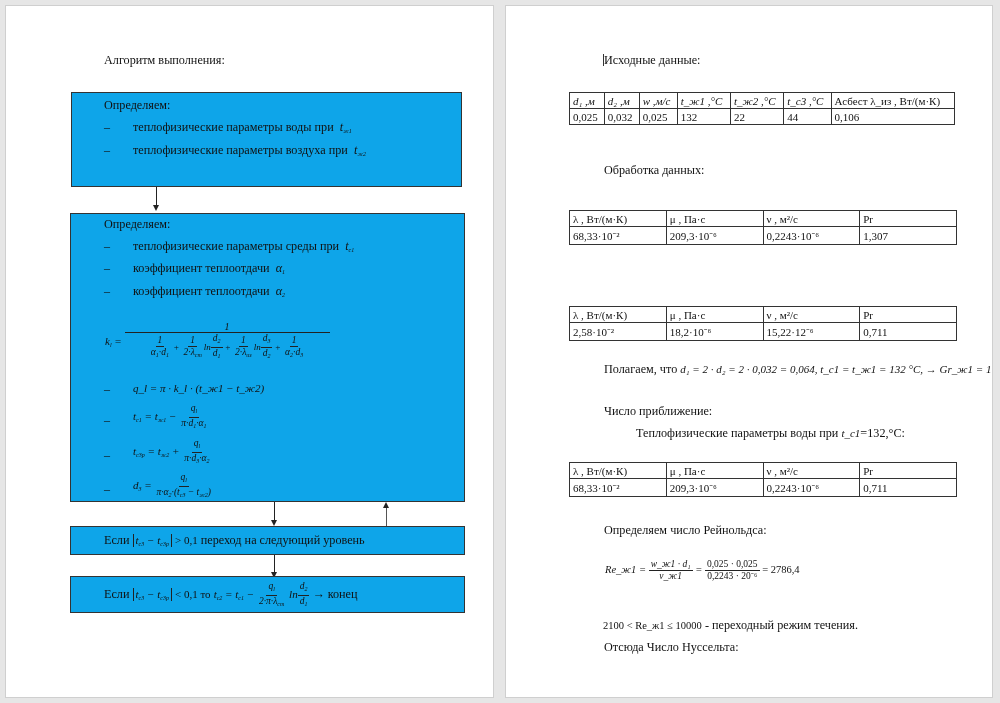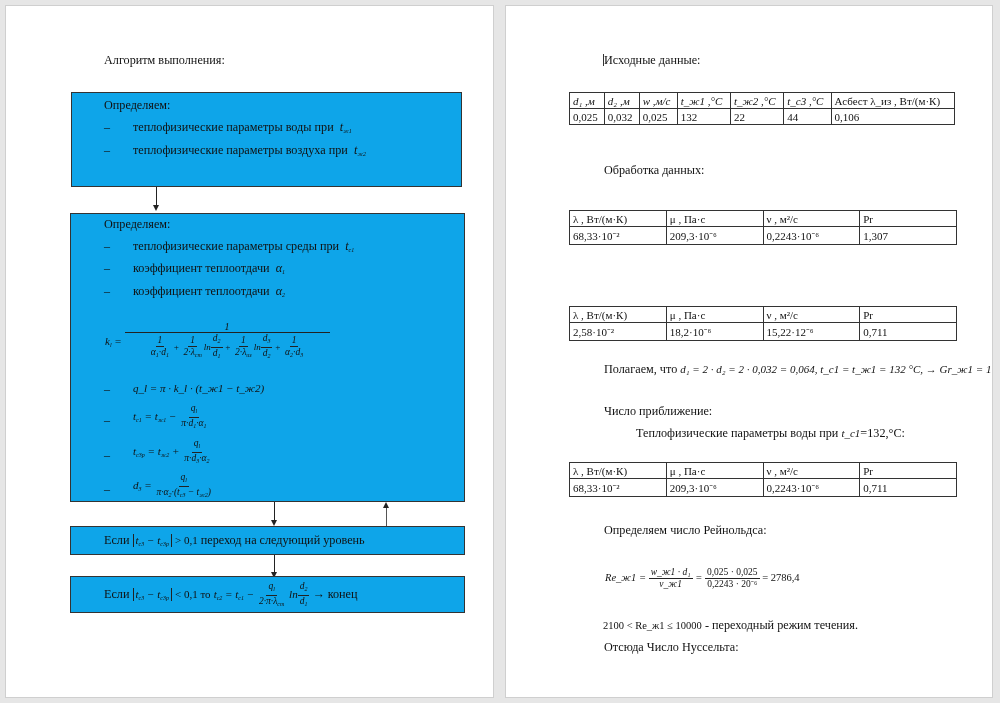--- a/index.html
+++ b/index.html
@@ -250,21 +250,21 @@
       <td>68,33·10⁻²</td>
       <td>209,3·10⁻⁶</td>
       <td>0,2243·10⁻⁶</td>
       <td>0,711</td>
     </tr>
   </tbody>
     </table>
 
   <div class="abs txt" style="left:98px;top:517px;">Определяем число Рейнольдса:</div>
 
-  <div class="abs math" style="left:99px;top:553px;font-size:10.5px;margin-top:8px;">
+  <div class="abs math" style="left:99px;top:553px;font-size:10.5px;">
     <span>Re_ж1 =</span>
     <span class="frac">
         <span class="num">w_ж1 · d₁</span>
         <span class="den">ν_ж1</span>
       </span>
     =
     <span class="frac" style="font-style:normal;">
         <span class="num">0,025 · 0,025</span>
         <span class="den">0,2243 · 20⁻⁶</span>
       </span>

